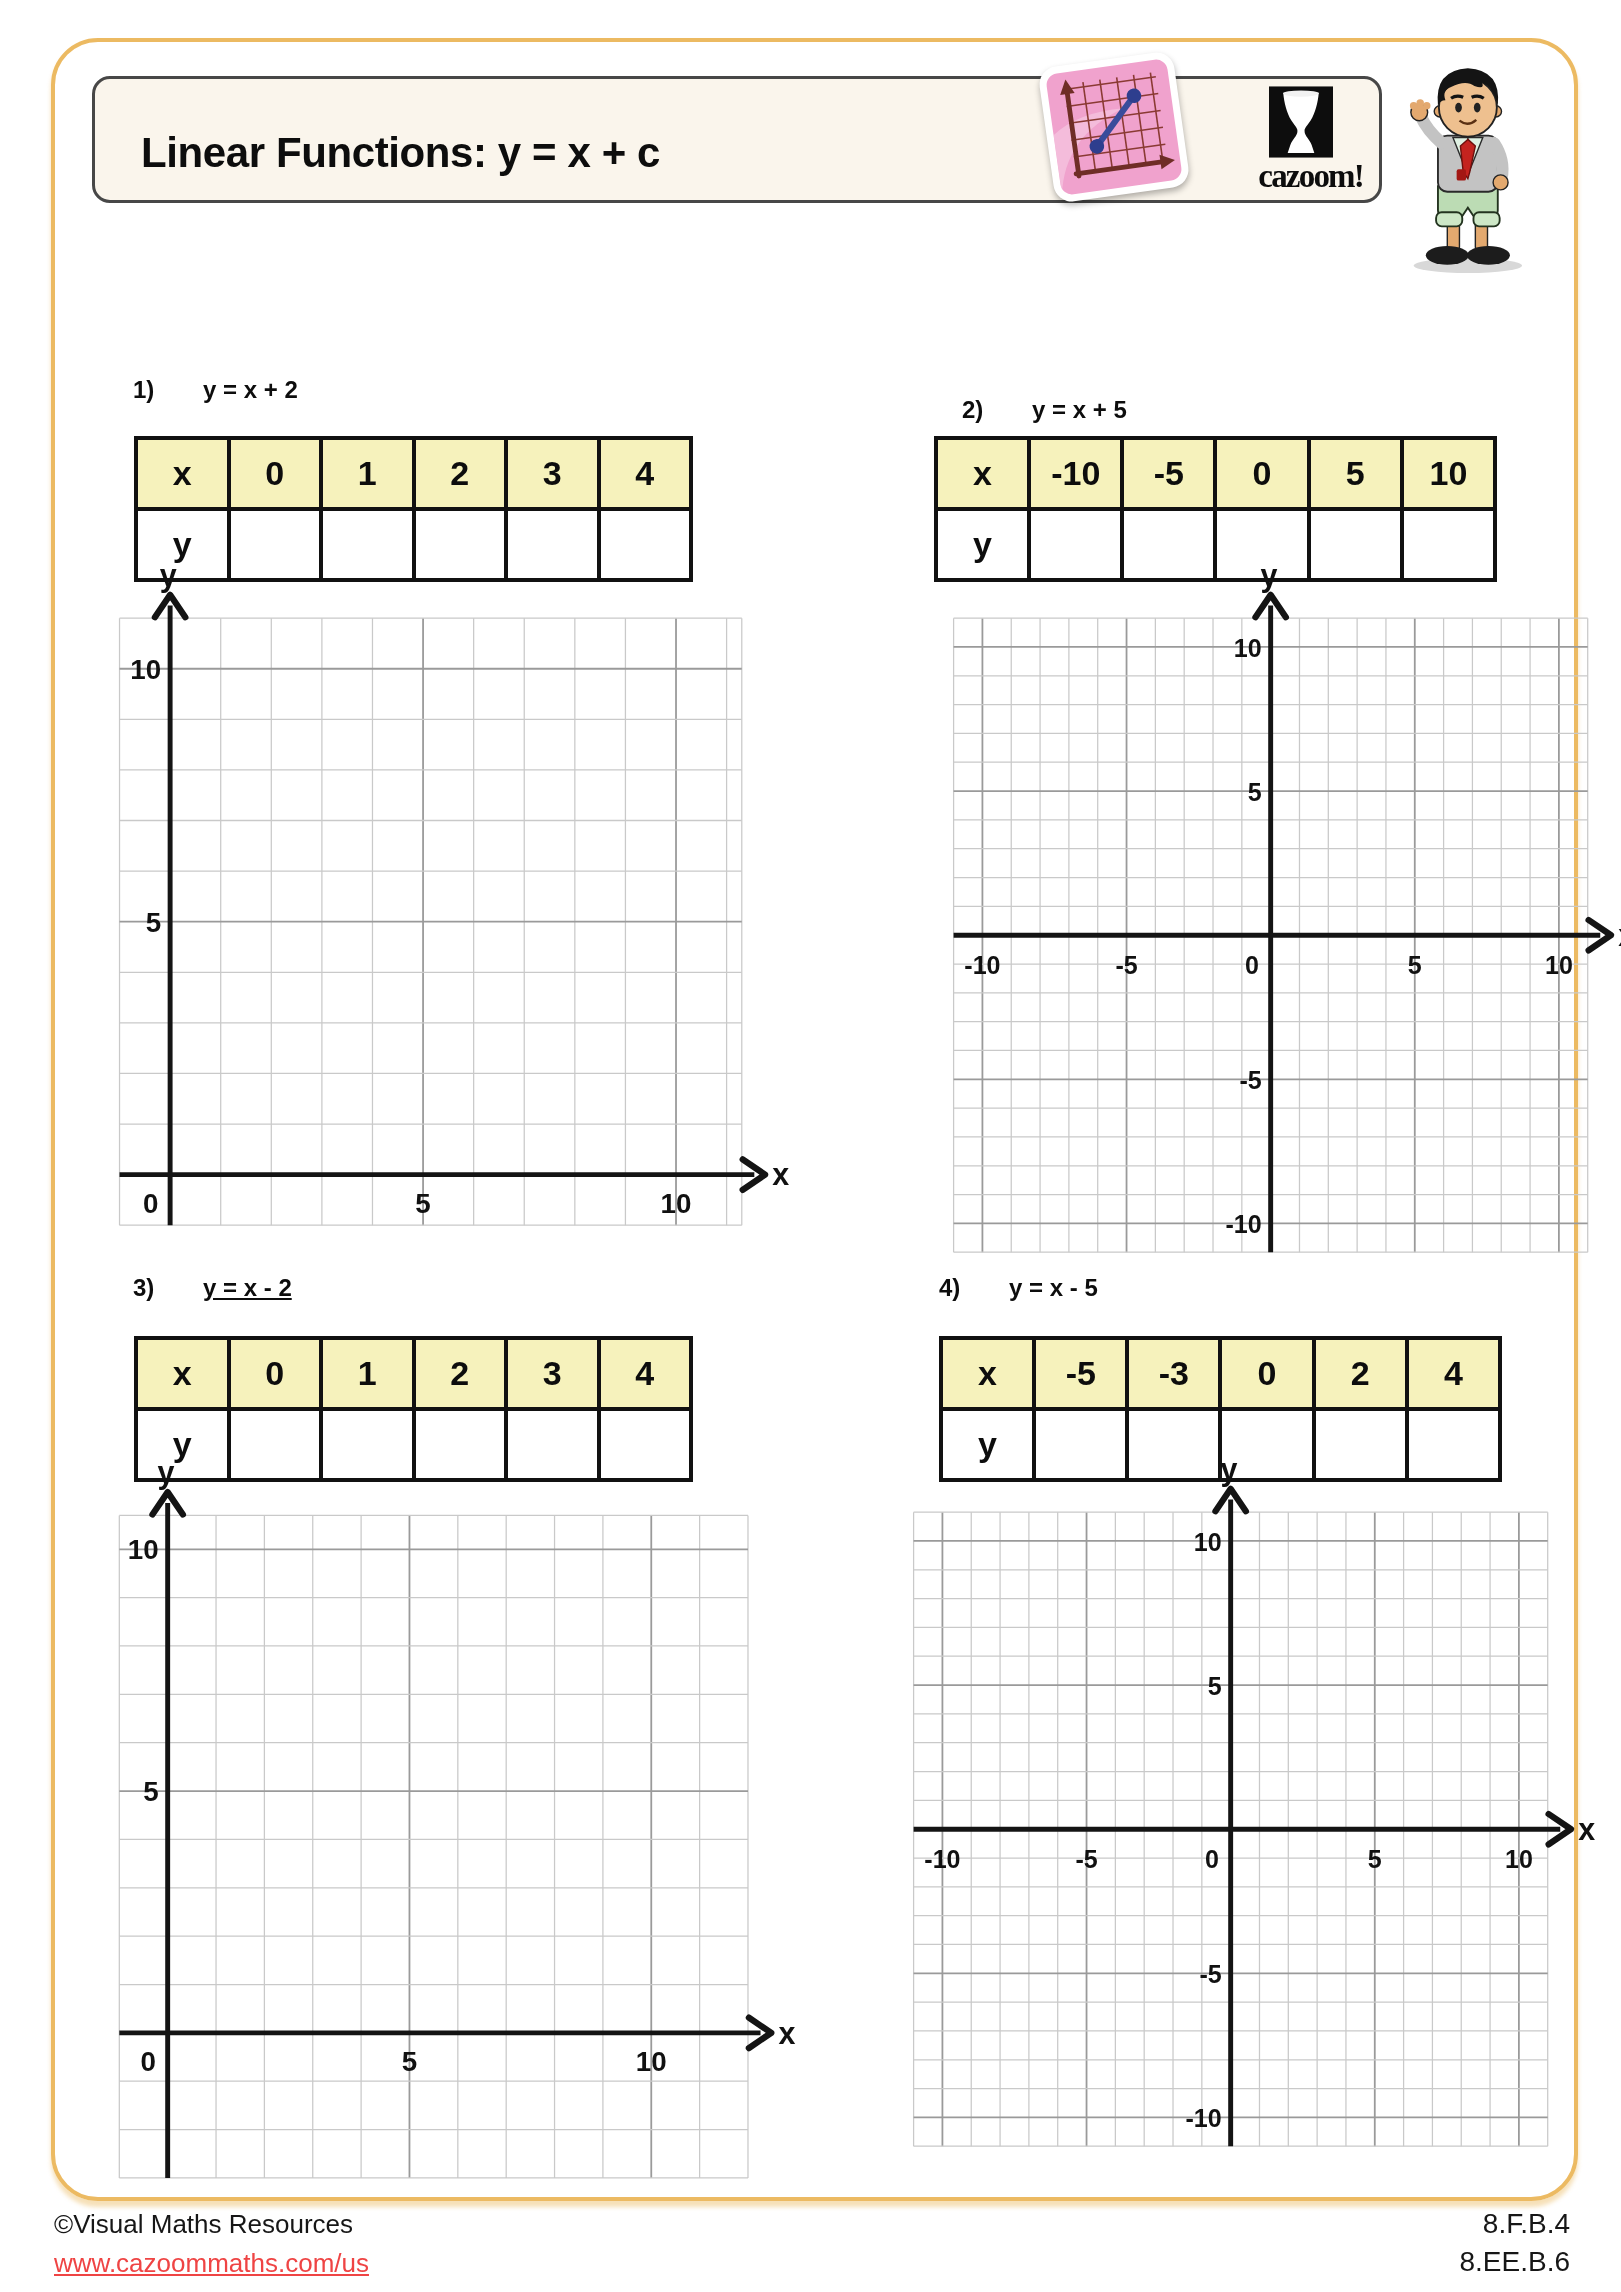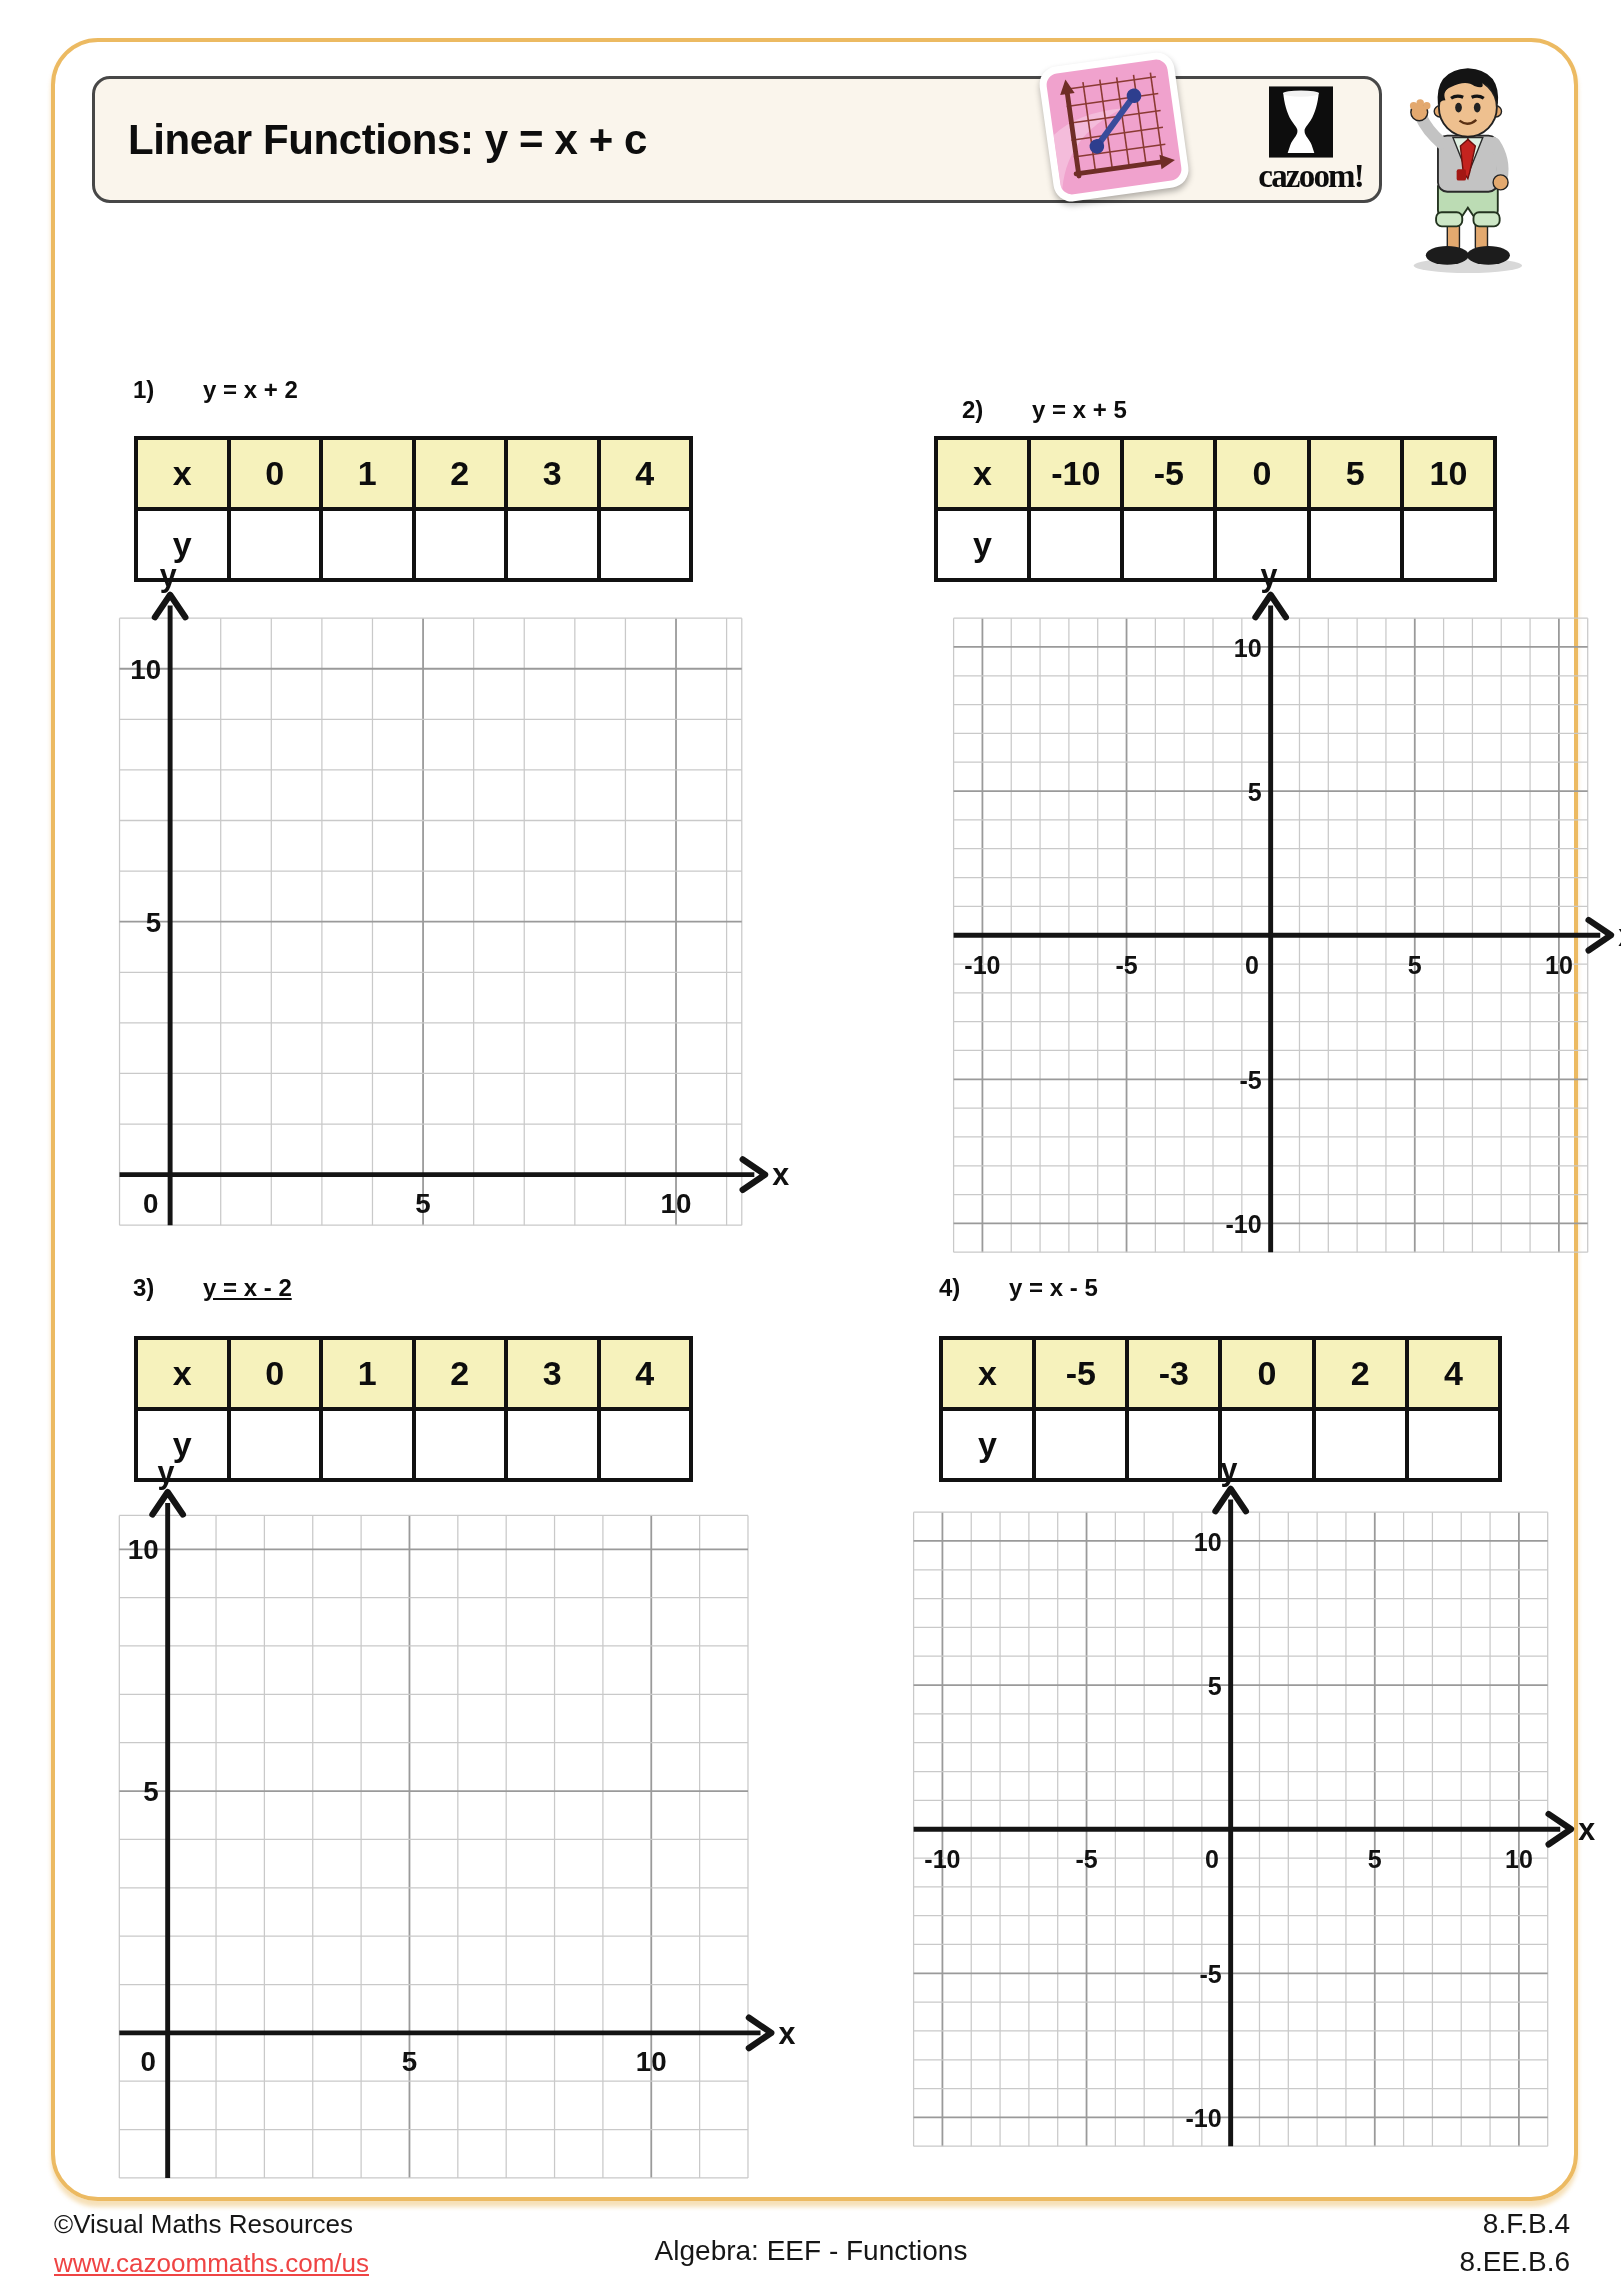--- a/index.html
+++ b/index.html
@@ -74,21 +74,21 @@
     color:#161616;line-height:1.35;}
 </style>
 </head>
 <body>
 
 <div id="canvas">
 
   <div class="page-frame"></div>
 
   <div class="header-box">
-    <h1 class="page-title" style="margin:4px;">Linear Functions: y = x + c</h1>
+    <h1 class="page-title" style="margin:17px;">Linear Functions: y = x + c</h1>
   </div>
 
   <div class="pink-card">
     <div class="pink-card-inner">
       <svg viewBox="0 0 100 100">
         <path d="M0,100 Q8,52 60,36 Q22,34 0,50 Z" fill="rgba(255,255,255,0.28)"></path>
         <g stroke="#8a3a33" stroke-width="1.3">
           <line x1="30" y1="10" x2="30" y2="84"></line>
             <line x1="44" y1="10" x2="44" y2="84"></line>
           <line x1="58" y1="10" x2="58" y2="84"></line>
@@ -431,20 +431,19 @@
         <text x="408.20000000000005" y="260.20000000000005" text-anchor="end" font-size="28">5</text>
         <text x="408.20000000000005" y="582.2" text-anchor="end" font-size="28">-5</text>
         <text x="408.20000000000005" y="743.2" text-anchor="end" font-size="28">-10</text>
       </svg>
     </div>
 
   <div class="footer-left">
     <div>©Visual Maths Resources</div>
     <div><a href="#">www.cazoommaths.com/us</a></div>
   </div>
-  <div class="footer-center">Algebra: EEF - Functions</div>
   <div class="footer-right">
     <div>8.F.B.4</div>
     <div>8.EE.B.6</div>
   </div>
 
 </div>
 
 
 </body></html>

